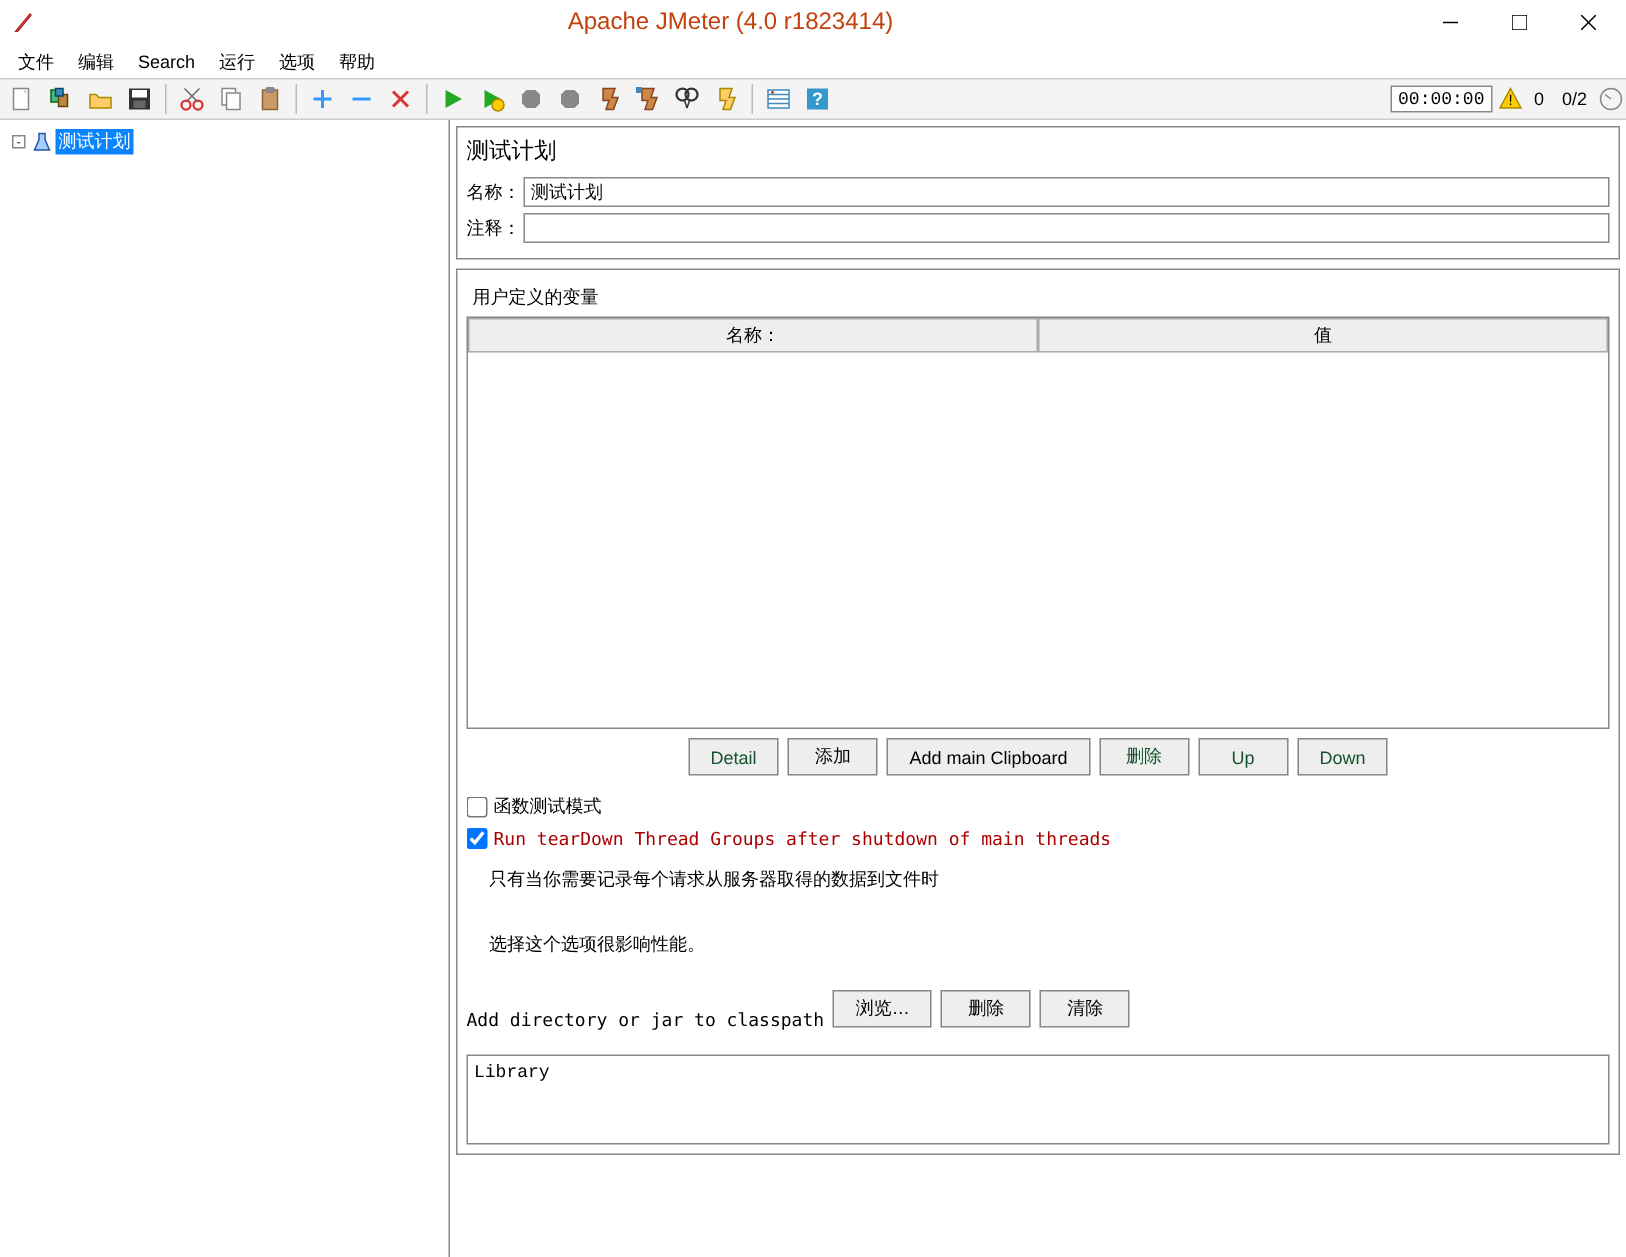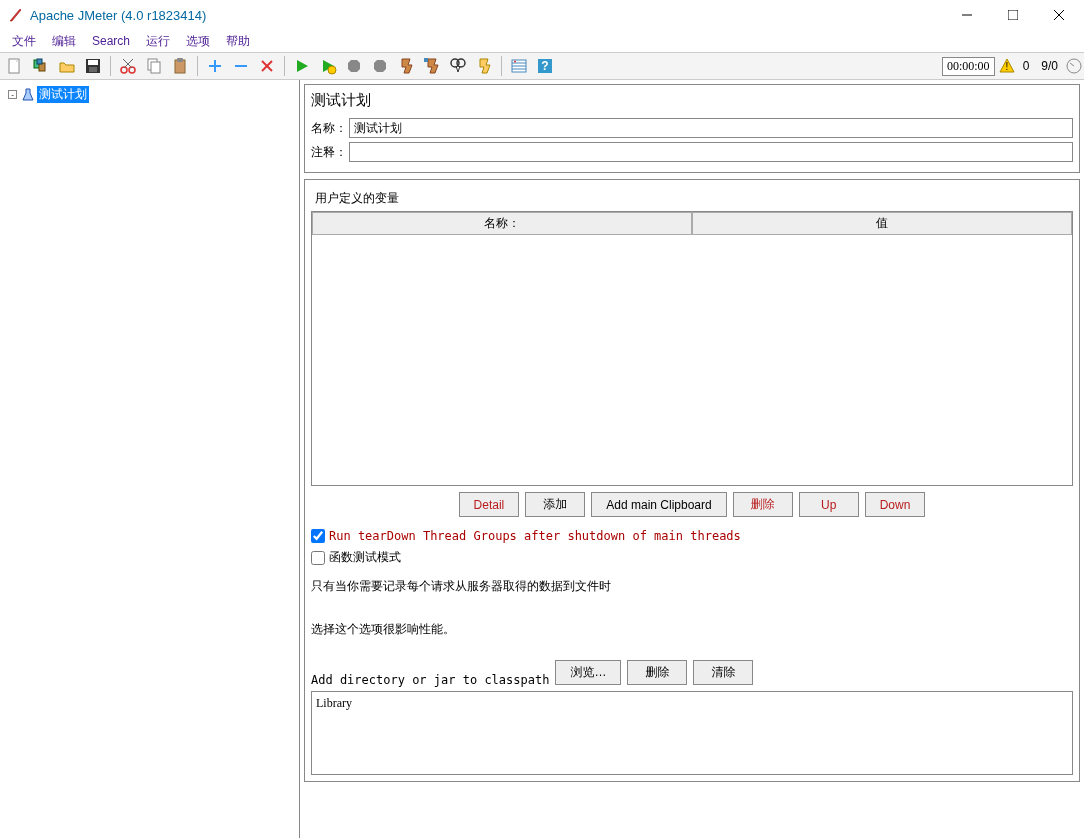--- a/index.html
+++ b/index.html
@@ -1,30 +1,30 @@
 <!DOCTYPE html>
 <html><head>
 <meta charset="utf-8">
 <style>
 * { box-sizing: border-box; margin: 0; padding: 0; }
 body { font-family: "Microsoft YaHei", "SimSun", Arial, sans-serif; font-size: 12px; background: #fff; width: 1084px; height: 838px; overflow: hidden; }
 
 .titlebar { height: 30px; display: flex; align-items: center; padding: 0 2px 0 8px; background: #fff; }
 .titlebar .feather { width: 16px; height: 16px; margin-right: 6px; }
-.titlebar .title { flex: 1; color: #0369a1; font-size: 13px; }
+.titlebar .title { flex: 1; color: #c2410c; font-size: 16px; text-align: center; }
 .titlebar .winbtn { width: 46px; height: 30px; display: flex; align-items: center; justify-content: center; color: #000; }
 
 .menubar { height: 22px; display: flex; align-items: center; padding: 0 4px; border-bottom: 0; }
-.menubar .menuitem { padding: 2px 8px; color: #4c1d95; }
+.menubar .menuitem { padding: 2px 8px; color: #000000; }
 
 .toolbar { height: 28px; display: flex; align-items: center; border-top: 1px solid #ccc; border-bottom: 1px solid #ccc; background: #f4f4f4; padding: 0 2px; }
 .toolbar .tbtn { width: 24px; height: 24px; display: flex; align-items: center; justify-content: center; margin: 0 1px; }
 .toolbar .sep { width: 1px; height: 20px; background: #bbb; margin: 0 4px; }
 .toolbar .right { margin-left: auto; display: flex; align-items: center; gap: 4px; }
-.toolbar .timer { border: 1px solid #888; padding: 1px 4px; font-family: Liberation Serif, serif; background: #fff; }
+.toolbar .timer { border: 1px solid #888; padding: 1px 4px; font-family: Liberation Mono, monospace; background: #fff; }
 .toolbar .counts { padding: 0 4px; }
 
 .body { display: flex; height: calc(838px - 30px - 22px - 28px); }
 .tree { width: 300px; border-right: 1px solid #888; padding: 4px 0; }
 .tree .node { display: flex; align-items: center; padding: 2px 0 2px 8px; }
 .tree .dashbox { width: 9px; height: 9px; border: 1px solid #888; display: flex; align-items: center; justify-content: center; font-size: 8px; line-height: 1; margin-right: 4px; }
 .tree .beaker { width: 14px; height: 14px; margin-right: 2px; }
 .tree .sel { background: #0a84ff; color: #fff; padding: 0 2px; }
 
 .panel { flex: 1; padding: 4px; overflow: auto; }
@@ -35,30 +35,30 @@
 .formrow input { flex: 1; border: 1px solid #888; height: 20px; padding: 0 4px; font-size: 12px; }
 
 .varsection .caption { padding: 4px; }
 .vartable { border: 1px solid #888; }
 .vartable .hdr { display: flex; background: #eee; }
 .vartable .hdr > div { flex: 1; text-align: center; border: 1px solid #aaa; padding: 2px; }
 .vartable .body { height: 250px; display: block; }
 
 .btnrow { display: flex; justify-content: center; gap: 6px; padding: 6px 0; }
 .btnrow button, .classpathrow button { border: 1px solid #888; background: #eee; padding: 3px 14px; font-size: 12px; min-width: 60px; }
-.btnrow button:disabled, .classpathrow button:disabled { color: #b91c1c; }
+.btnrow button:disabled, .classpathrow button:disabled { color: #14532d; }
 
 .checkrow { display: flex; align-items: center; gap: 4px; margin: 6px 0; }
 .checkrow input { width: 14px; height: 14px; }
 .checkrow.red label { color: #a00; font-family: monospace; }
 
-.infotext { margin: 10px 0; line-height: 1.8; }
+.infotext { margin: 10px 15px; line-height: 1.8; }
 .classpathrow { display: flex; align-items: center; gap: 6px; margin-top: 18px; }
 .classpathrow .lbl { font-family: monospace; margin-top: 14px; }
-.libbox { border: 1px solid #888; margin-top: 4px; padding: 4px; font-family: Liberation Serif, serif; height: 84px; }
+.libbox { border: 1px solid #888; margin-top: 16px; padding: 4px; font-family: Liberation Mono, monospace; height: 60px; }
 
 svg { display: block; }
 </style>
 </head>
 <body>
 
 <div class="titlebar">
   <svg class="feather" viewBox="0 0 16 16">
       <path d="M2 14 L12 2 L13 3 L4 14 Z" fill="#d33" stroke="#800" stroke-width="0.5"></path>
     </svg>
@@ -217,21 +217,21 @@
         <text x="9" y="13" font-size="12" fill="#fff" text-anchor="middle" font-weight="bold">?</text>
       </svg>
     </div>
   <div class="right">
     <span class="timer">00:00:00</span>
     <svg width="16" height="16">
         <path d="M8 1 L15 14 L1 14 Z" fill="#fc0" stroke="#a80"></path>
         <text x="8" y="12" font-size="10" text-anchor="middle">!</text>
       </svg>
     <span class="counts">0</span>
-    <span class="counts">9/0</span>
+    <span class="counts">0/2</span>
     <svg width="16" height="16">
         <circle cx="8" cy="8" r="7" fill="none" stroke="#888"></circle>
         <line x1="8" y1="8" x2="4" y2="5" stroke="#888"></line>
       </svg>
   </div>
 </div>
 
 <div class="body">
 
   <div class="tree">
@@ -270,27 +270,27 @@
         <div class="btnrow">
           <button disabled="">Detail</button>
           <button>添加</button>
           <button>Add main Clipboard</button>
           <button disabled="">删除</button>
           <button disabled="">Up</button>
           <button disabled="">Down</button>
         </div>
       </div>
 
+      <div class="checkrow">
+        <input type="checkbox" style="">
+        <label>函数测试模式</label>
+      </div>
       <div class="checkrow red">
         <input type="checkbox" checked="" style="">
         <label>Run tearDown Thread Groups after shutdown of main threads</label>
-      </div>
-      <div class="checkrow">
-        <input type="checkbox" style="">
-        <label>函数测试模式</label>
       </div>
 
       <div class="infotext">
         <div>只有当你需要记录每个请求从服务器取得的数据到文件时</div>
         <br>
         <div>选择这个选项很影响性能。</div>
       </div>
 
       <div class="classpathrow">
         <span class="lbl">Add directory or jar to classpath</span>

